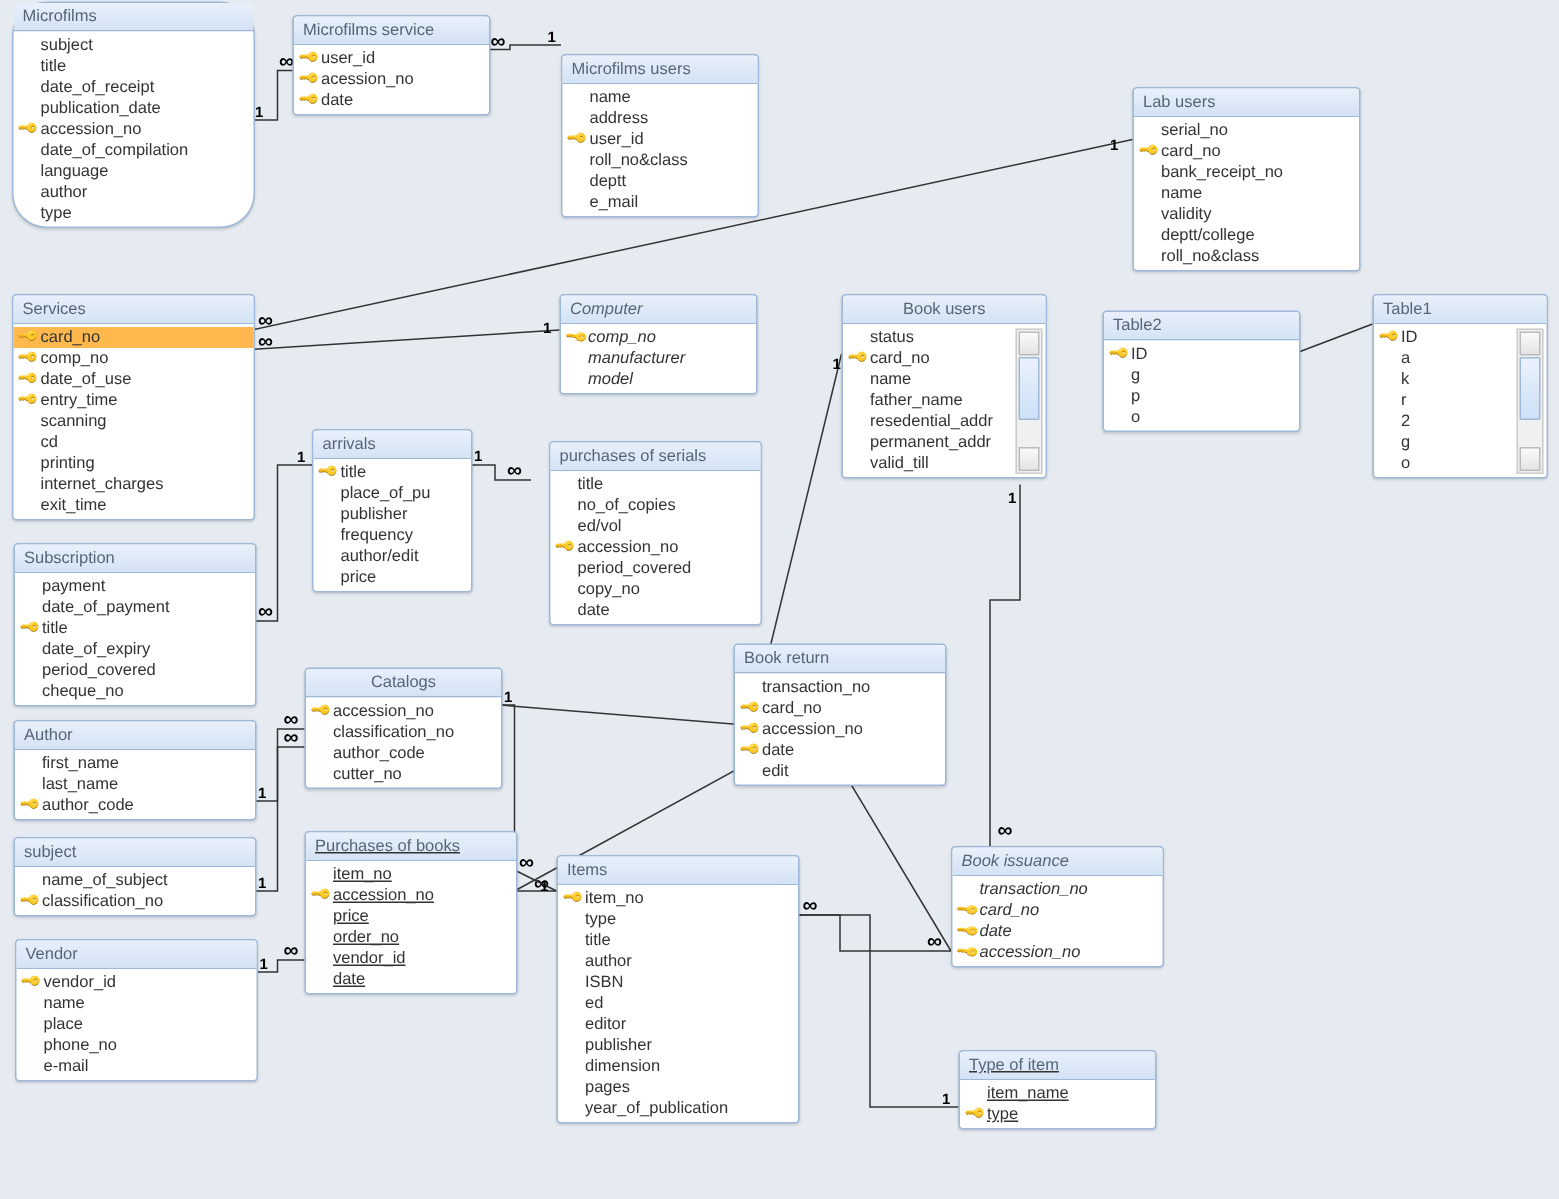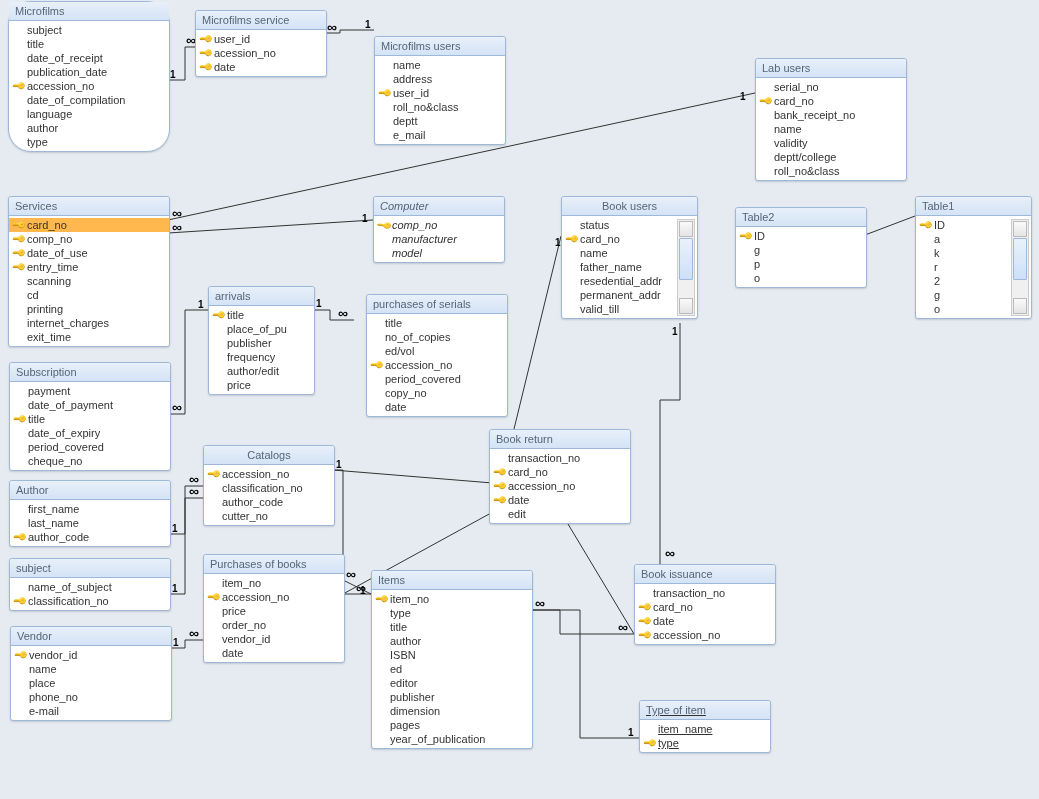--- a/index.html
+++ b/index.html
@@ -491,21 +491,21 @@
         <div class="field-row">
           <span class="no-key"></span>
           <span>last_name</span>
         </div>
         <div class="field-row">
           <span class="key-icon pk"></span>
           <span>author_code</span>
         </div>
       </div>
     </div>
-    <div class="table-box" style="left: 203px; top: 554px; width: 140px;">
+    <div class="table-box" style="left: 203px; top: 554px; width: 140px; text-decoration: underline;">
       <div class="table-header">Purchases of books</div>
       <div class="table-body">
         <div class="field-row">
           <span class="no-key"></span>
           <span>item_no</span>
         </div>
         <div class="field-row">
           <span class="key-icon pk"></span>
           <span>accession_no</span>
         </div>
@@ -582,21 +582,21 @@
         <div class="field-row">
           <span class="no-key"></span>
           <span>name_of_subject</span>
         </div>
         <div class="field-row">
           <span class="key-icon pk"></span>
           <span>classification_no</span>
         </div>
       </div>
     </div>
-    <div class="table-box" style="left: 634px; top: 564px; width: 140px;">
+    <div class="table-box" style="left: 634px; top: 564px; width: 140px; font-style: italic;">
       <div class="table-header">Book issuance</div>
       <div class="table-body">
         <div class="field-row">
           <span class="no-key"></span>
           <span>transaction_no</span>
         </div>
         <div class="field-row">
           <span class="key-icon pk"></span>
           <span>card_no</span>
         </div>

